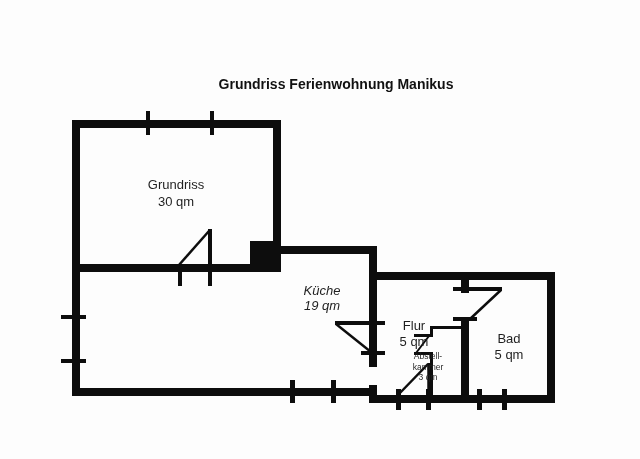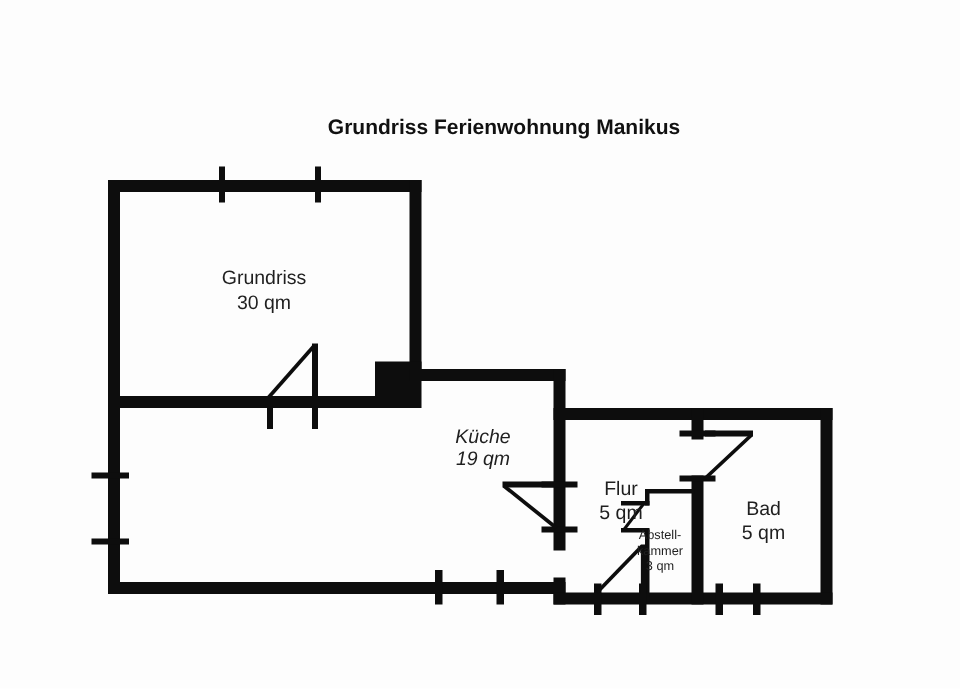--- a/index.html
+++ b/index.html
@@ -41,21 +41,21 @@
     font-size: 13px;
     line-height: 16px;
     white-space: nowrap;
   }
   .label-schlafen { left: 176px; top: 176px; line-height: 17px; }
   .label-wohnen   { left: 145px; top: 314px; }
   .label-kueche   { left: 322px; top: 283px; line-height: 15px; font-style: italic; }
   .label-flur     { left: 414px; top: 289px; margin-top: 29px; }
   .label-bad      { left: 509px; top: 331px; }
   .label-abstell  {
-    left: 440px; top: 351px;
+    left: 428px; top: 351px;
     font-size: 8.5px;
     line-height: 10.5px;
   }
 </style>
 </head>
 <body>
 
 <div id="canvas" style="background: rgb(253, 253, 253);">
 
   <div class="plan-title">Grundriss Ferienwohnung Manikus</div>

